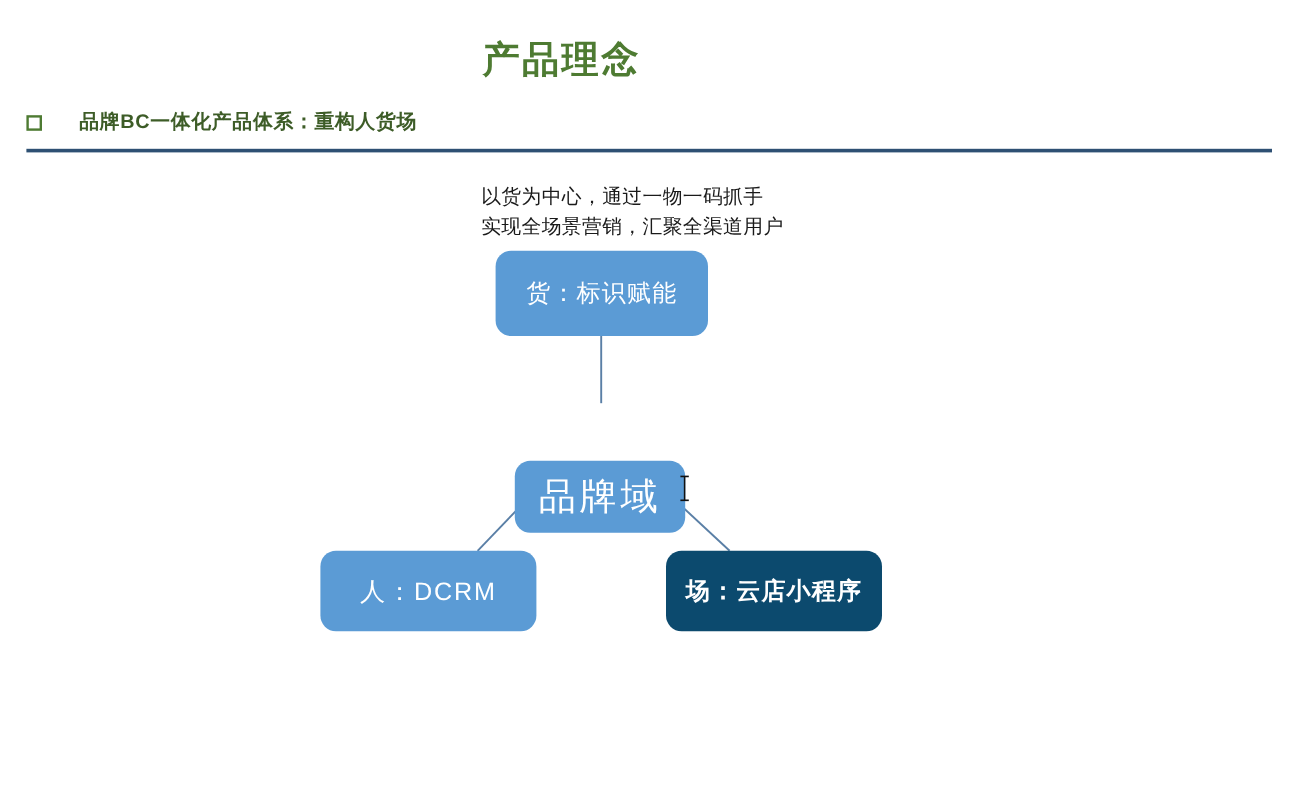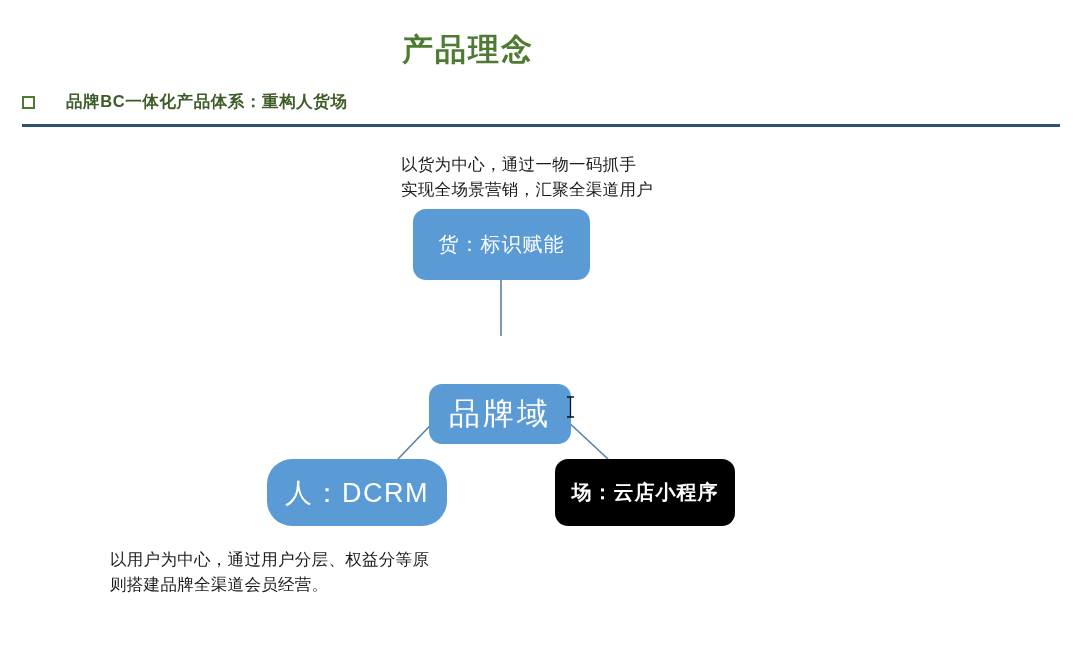--- a/index.html
+++ b/index.html
@@ -86,21 +86,21 @@
     position: absolute;
     display: flex;
     align-items: center;
     justify-content: center;
     border-radius: 13px;
     color: #ffffff;
     text-align: center;
     box-sizing: border-box;
   }
   .node-blue { background: #5B9BD5; }
-  .node-green { background: #000000; font-family: Liberation Mono, monospace; }
+  .node-green { background: #0c4a6e; font-family: Liberation Mono, monospace; }
 
   #node-goods {
     left: 413px;
     top: 209px;
     width: 177px;
     height: 71px;
     font-size: 20px;
     letter-spacing: 1px;
   }
   #node-brand {
@@ -110,23 +110,22 @@
     height: 60px;
     font-size: 31px;
     letter-spacing: 3px;
     margin-top: 48px;
   }
   #node-people {
     left: 267px;
     top: 459px;
     width: 180px;
     height: 67px;
-    font-size: 27px;
+    font-size: 21px;
     letter-spacing: 1.5px;
-    border-radius: 25px;
   }
   #node-place {
     left: 555px;
     top: 459px;
     width: 180px;
     height: 67px;
     font-size: 20px;
     font-weight: bold;
     letter-spacing: 1px;
   }
@@ -198,22 +197,20 @@
     </div>
 
     <div class="node node-blue" id="node-people">
       <span>人：DCRM</span>
     </div>
 
     <div class="node node-green" id="node-place">
       <span>场：云店小程序</span>
     </div>
 
-    <div class="caption" id="caption-people">以用户为中心，通过用户分层、权益分等原
-则搭建品牌全渠道会员经营。</div>
 
 
     <svg id="text-cursor" viewBox="0 0 9 22" xmlns="http://www.w3.org/2000/svg">
       <path d="M1 1 H8 M4.5 1 V21 M1 21 H8" stroke="#111111" stroke-width="1.3" fill="none"></path>
     </svg>
 
   </div>
 </div>
 
 </body></html>

